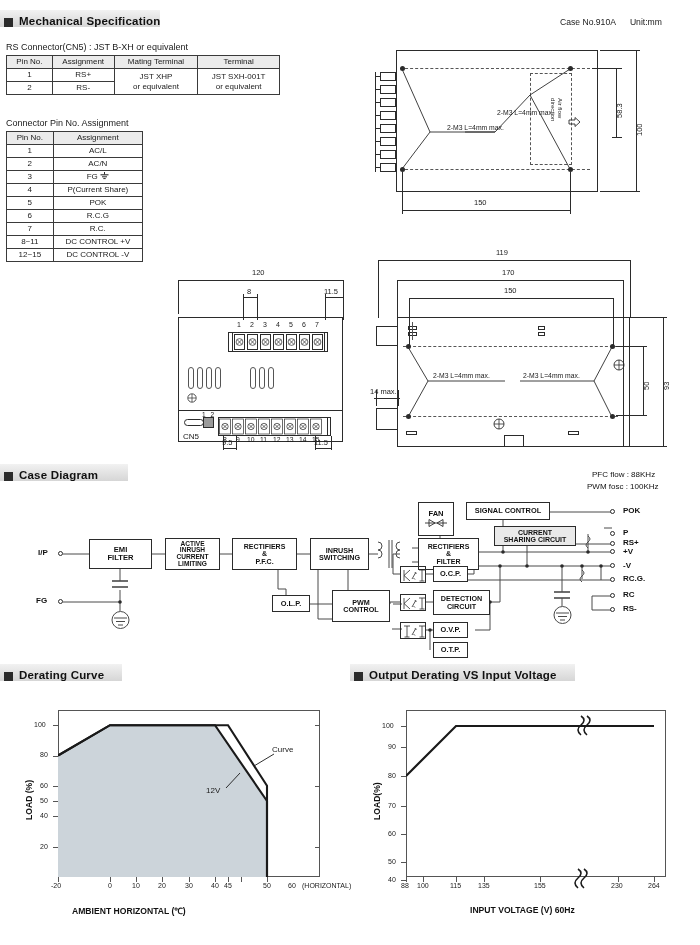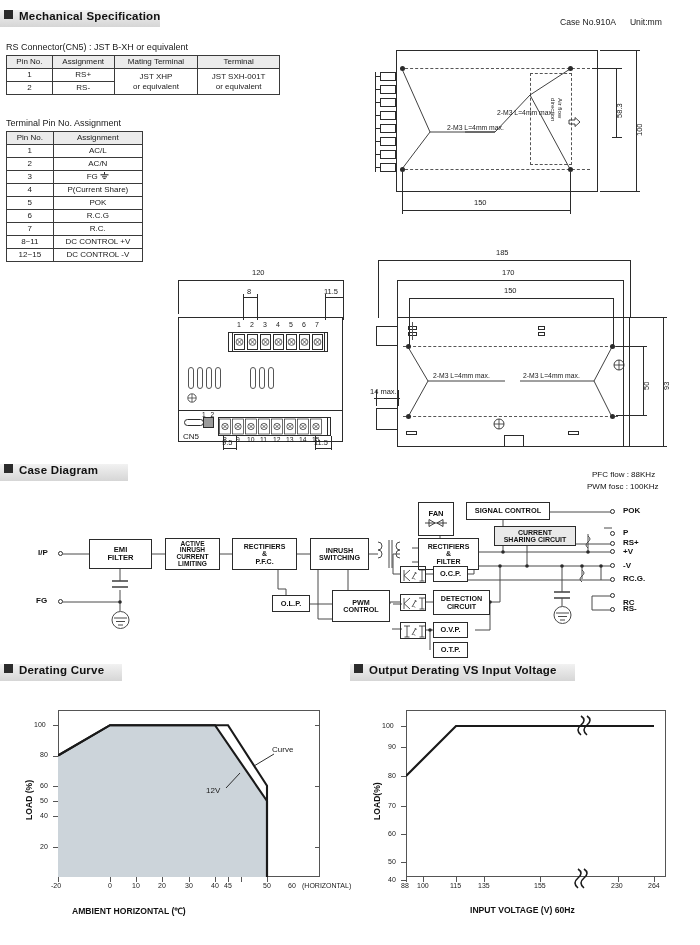--- a/index.html
+++ b/index.html
@@ -9,21 +9,21 @@
     background:#fff; color:#1a1a1a;
     font-family:"Liberation Sans", sans-serif;
     font-size:8px; overflow:hidden;
   }
   .abs { position:absolute; }
 
   
   .sec-head {
     position:absolute; height:17px;
     background:linear-gradient(to bottom,#f2f2f2 0%,#e2e2e2 55%,#d6d6d6 100%);
-    display:flex; align-items:flex-start; padding:0 8px 0 4px;
+    display:flex; align-items:flex-end; padding:0 8px 0 4px;
   }
   .sec-head .sq { width:9px; height:9px; background:#2b2b2b; margin-right:6px; flex:none; }
   .sec-head .txt { font-size:11.5px; font-weight:bold; letter-spacing:.2px; color:#111; white-space:nowrap; }
 
   
   table.tb { border-collapse:collapse; }
   table.tb td, table.tb th {
     border:1px solid #3a3a3a; text-align:center; font-weight:normal;
     font-size:8px; padding:1px 2px; line-height:1.25; color:#1a1a1a;
   }
@@ -92,21 +92,21 @@
       <div>or equivalent</div>
     </td>
   </tr>
   <tr>
     <td>2</td>
     <td>RS-</td>
   </tr>
 </tbody>
   </table>
 
-<div class="abs tbl-caption" style="left:6px; top:118px;">Terminal Pin No. Assignment</div>
+<div class="abs tbl-caption" style="left:6px; top:118px;">Connector Pin No. Assignment</div>
 
 <table class="tb abs" style="left:6px; top:131px; width:137px;">
   <tbody>
       <tr>
     <th style="width:47px;">Pin No.</th>
     <th style="width:90px;">Assignment</th>
   </tr>
   <tr>
     <td>1</td>
     <td>AC/L</td>
@@ -229,21 +229,21 @@
   <div class="ln vl" style="left:32px; top:132px; height:42px;"></div>
   <div class="ln vl" style="left:200px; top:132px; height:42px;"></div>
   <div class="dim" style="left:104px; top:158px;">150</div>
 </div>
 
 <div class="abs" style="left:370px; top:238px; width:330px; height:215px;">
 
   <div class="ln hl" style="left:8px; top:22px; width:252px;"></div>
   <div class="ln vl" style="left:8px;   top:22px; height:58px;"></div>
   <div class="ln vl" style="left:260px; top:22px; height:58px;"></div>
-  <div class="dim" style="left:126px; top:10px;">185</div>
+  <div class="dim" style="left:126px; top:10px;">119</div>
 
   <div class="ln hl" style="left:27px; top:42px; width:226px;"></div>
   <div class="ln vl" style="left:27px;  top:42px; height:38px;"></div>
   <div class="ln vl" style="left:253px; top:42px; height:38px;"></div>
   <div class="dim" style="left:132px; top:30px;">170</div>
 
   <div class="ln hl" style="left:39px; top:60px; width:204px;"></div>
   <div class="ln vl" style="left:39px;  top:60px; height:49px;"></div>
   <div class="ln vl" style="left:243px; top:60px; height:49px;"></div>
   <div class="dim" style="left:134px; top:48px;">150</div>
@@ -718,21 +718,21 @@
   <div class="bd-lbl" style="left:623px; top:44px;">P</div>
   <div class="term" style="left:610px; top:57px;"></div>
   <div class="bd-lbl" style="left:623px; top:54px;">RS+</div>
   <div class="term" style="left:610px; top:65px;"></div>
   <div class="bd-lbl" style="left:623px; top:63px;">+V</div>
   <div class="term" style="left:610px; top:79px;"></div>
   <div class="bd-lbl" style="left:623px; top:77px;">-V</div>
   <div class="term" style="left:610px; top:93px;"></div>
   <div class="bd-lbl" style="left:623px; top:90px;">RC.G.</div>
   <div class="term" style="left:610px; top:109px;"></div>
-  <div class="bd-lbl" style="left:623px; top:114px;">RC</div>
+  <div class="bd-lbl" style="left:623px; top:106px;">RC</div>
   <div class="term" style="left:610px; top:123px;"></div>
   <div class="bd-lbl" style="left:623px; top:120px;">RS-</div>
 
   <svg class="abs" style="left:552px; top:121px; width:21px; height:20px;">
     <circle cx="10.5" cy="10" r="8.5" fill="none" stroke="#4a4a4a" stroke-width="1"></circle>
     <line x1="4" y1="8" x2="17" y2="8" stroke="#4a4a4a" stroke-width="1"></line>
     <line x1="6" y1="11.5" x2="15" y2="11.5" stroke="#4a4a4a" stroke-width="1"></line>
     <line x1="8" y1="15" x2="13" y2="15" stroke="#4a4a4a" stroke-width="1"></line>
   </svg>
 </div>

